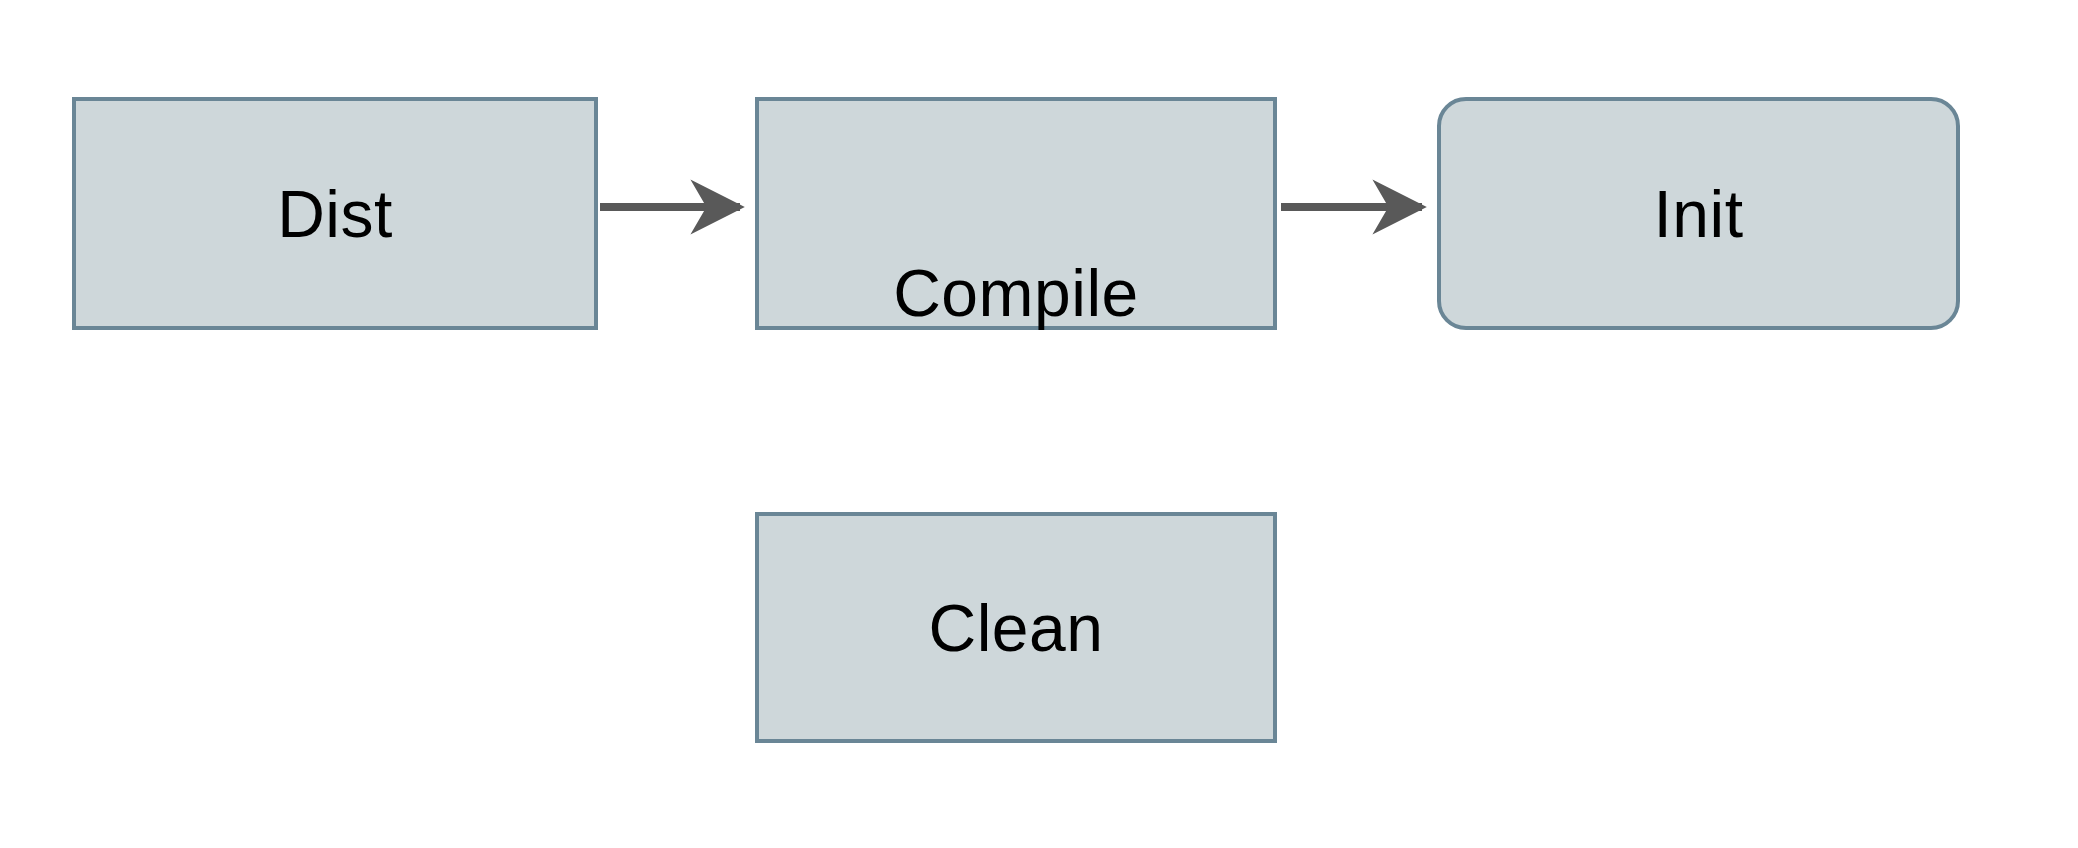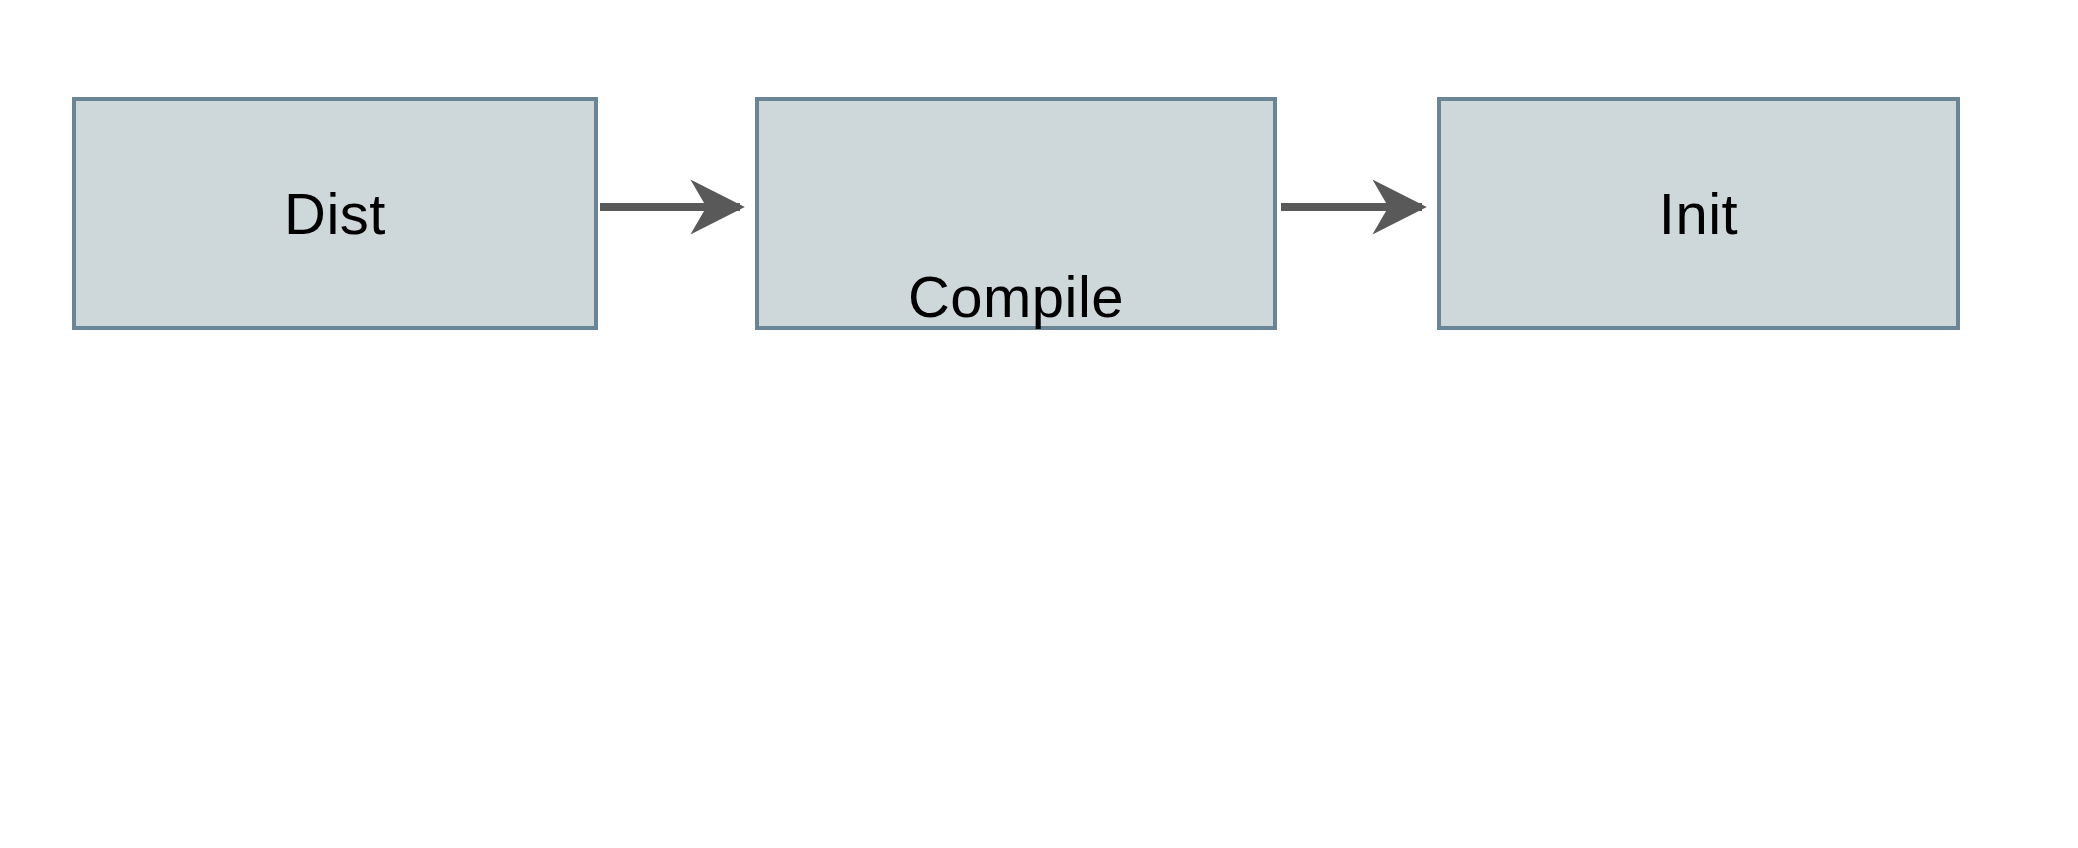--- a/index.html
+++ b/index.html
@@ -23,21 +23,21 @@
     box-sizing: border-box;
     background: #ced7da;
     border: 4px solid #6a8696;
     display: flex;
     align-items: center;
     justify-content: center;
     user-select: none;
   }
   .node-label {
     font-family: "Liberation Sans", sans-serif;
-    font-size: 58px;
+    font-size: 66px;
     font-weight: 400;
     line-height: 1;
     color: #000000;
     letter-spacing: 0.5px;
     white-space: nowrap;
     text-align: center;
   }
   .edge-layer {
     position: absolute;
     left: 0;
@@ -76,18 +76,21 @@
   <div class="edge-hit" style="left:1281px; top:191px; width:156px; height:32px;"></div>
 
   <div class="node" style="left:72px; top:97px; width:526px; height:233px;">
     <span class="node-label">Dist</span>
   </div>
 
   <div class="node" style="left:755px; top:97px; width:522px; height:233px;align-items:flex-end;">
     <span class="node-label">Compile</span>
   </div>
 
-  <div class="node" style="left:1437px; top:97px; width:523px; height:233px;">
+  <div class="node" style="left:1437px; top:97px; width:523px; height:233px;border-radius:29px;">
     <span class="node-label">Init</span>
   </div>
 
+  <div class="node" style="left:755px; top:512px; width:522px; height:231px;">
+    <span class="node-label">Clean</span>
+  </div>
 
 </div>
 
 </body></html>

